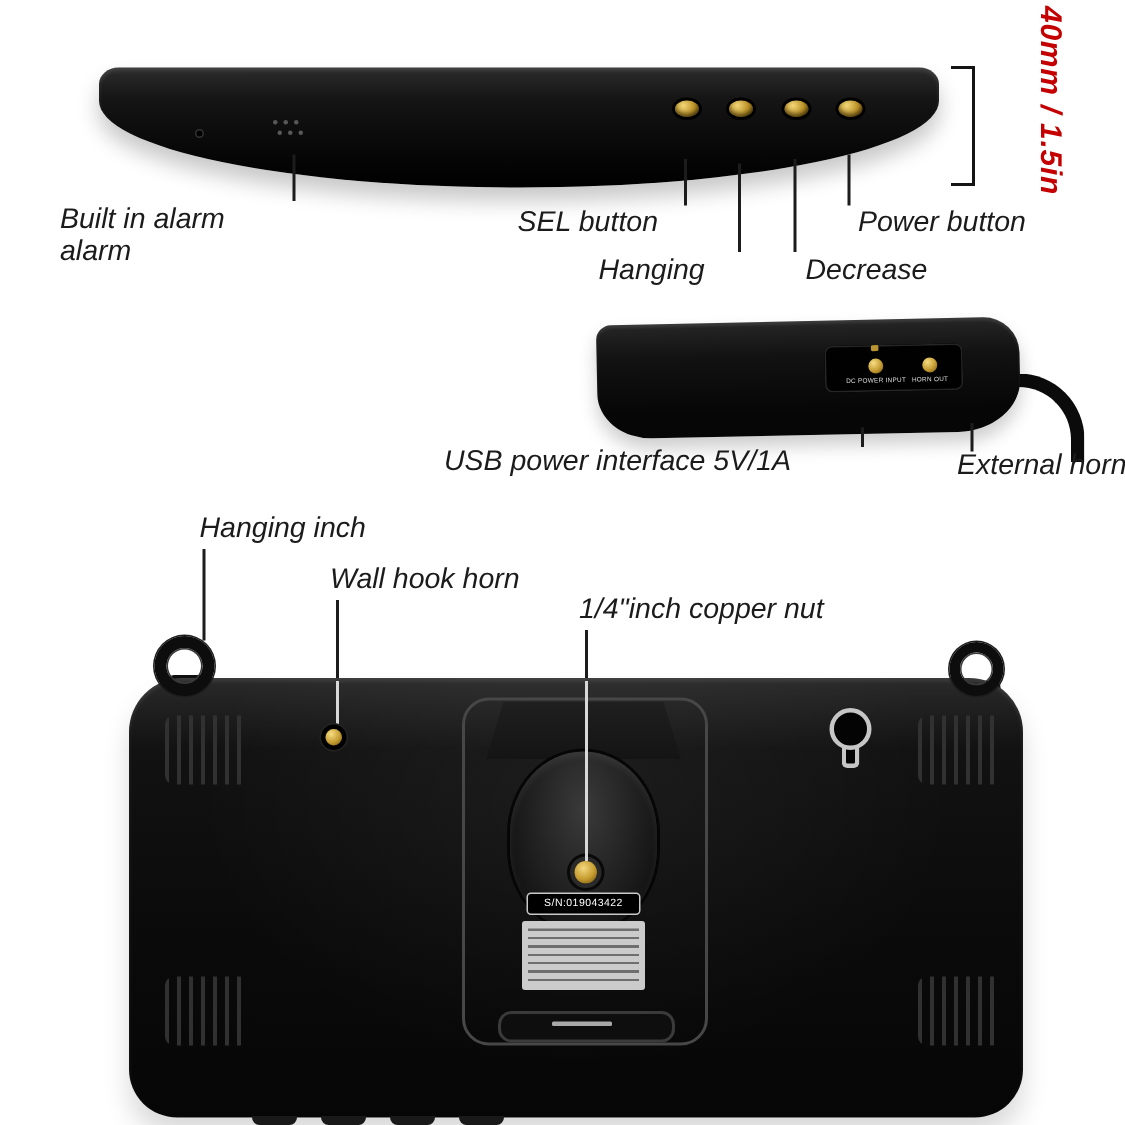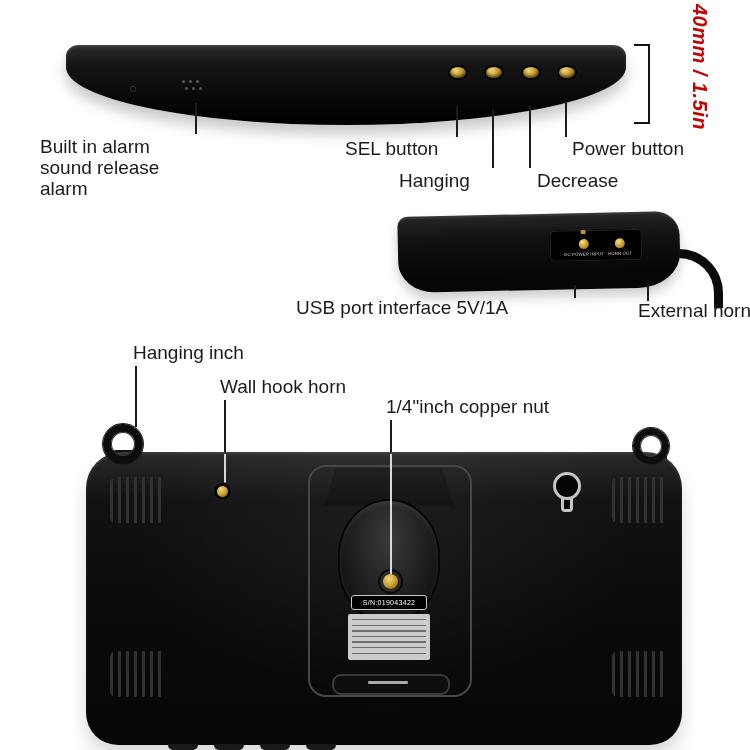--- a/index.html
+++ b/index.html
@@ -1,21 +1,21 @@
 <!DOCTYPE html>
 <html><head>
 <meta charset="utf-8">
 <style>
   html,body { margin:0; padding:0; background:#fff; }
   #canvas {
     position:relative; width:750px; height:750px; background:#ffffff;
     overflow:hidden; font-family:"Liberation Sans", sans-serif;
   }
   
-  .label { position:absolute; font-size:19px; color:#1b1b1b; white-space:nowrap; }
+  .label { position:absolute; font-style:italic; font-size:19px; color:#1b1b1b; white-space:nowrap; }
   .label .ln { display:block; line-height:21px; }
   .aline { position:absolute; width:2px; background:#1c1c1c; }
   .aline.light { background:#d8d8d8; }
   .tick  { position:absolute; height:2px; background:#141414; }
   .dim-label {
     position:absolute; left:711px; top:4px; transform:rotate(90deg); transform-origin:0 0;
     font-weight:bold; font-style:italic; font-size:20px; letter-spacing:.5px;
     color:#c40000; white-space:nowrap;
   }
   
@@ -124,42 +124,41 @@
   <div class="dim-label">40mm / 1.5in</div>
 
   <div class="aline" style="left:195px;top:103px;height:31px"></div>
   <div class="aline" style="left:456px;top:106px;height:31px"></div>
   <div class="aline" style="left:492px;top:109px;height:59px"></div>
   <div class="aline" style="left:529px;top:106px;height:62px"></div>
   <div class="aline" style="left:565px;top:103px;height:34px"></div>
 
   <div class="label" style="left:40px;top:136px">
     <span class="ln">Built in alarm</span>
-    <span class="ln">sound release</span>
     <span class="ln">alarm</span>
   </div>
   <div class="label" style="left:345px;top:138px">SEL button</div>
   <div class="label" style="left:399px;top:170px">Hanging</div>
   <div class="label" style="left:537px;top:170px">Decrease</div>
   <div class="label" style="left:572px;top:138px">Power button</div>
 
   <div class="cable"></div>
   <div class="device-mid">
     <div class="conn-panel">
       <div style="position:absolute;left:31px;top:0px;width:5px;height:4px;background:#b89530;border-radius:1px"></div>
       <div class="gold-dot" style="left:29px;top:9px;width:10px;height:10px"></div>
       <div class="gold-dot" style="left:65px;top:9px;width:10px;height:10px"></div>
       <div class="port-text" style="left:6px;top:22px;width:56px">DC POWER INPUT</div>
       <div class="port-text" style="left:52px;top:22px;width:36px">HORN OUT</div>
     </div>
   </div>
 
   <div class="aline" style="left:574px;top:285px;height:13px"></div>
   <div class="aline" style="left:647px;top:282px;height:19px"></div>
-  <div class="label" style="left:296px;top:297px">USB port interface 5V/1A</div>
+  <div class="label" style="left:296px;top:297px">USB power interface 5V/1A</div>
   <div class="label" style="left:638px;top:300px">External horn</div>
 
   <div class="label" style="left:133px;top:342px">Hanging inch</div>
   <div class="label" style="left:220px;top:376px">Wall hook horn</div>
   <div class="label" style="left:386px;top:396px">1/4"inch copper nut</div>
 
   <div class="aline" style="left:135px;top:366px;height:61px"></div>
   <div class="aline" style="left:224px;top:400px;height:54px"></div>
   <div class="aline" style="left:390px;top:420px;height:34px"></div>
 

